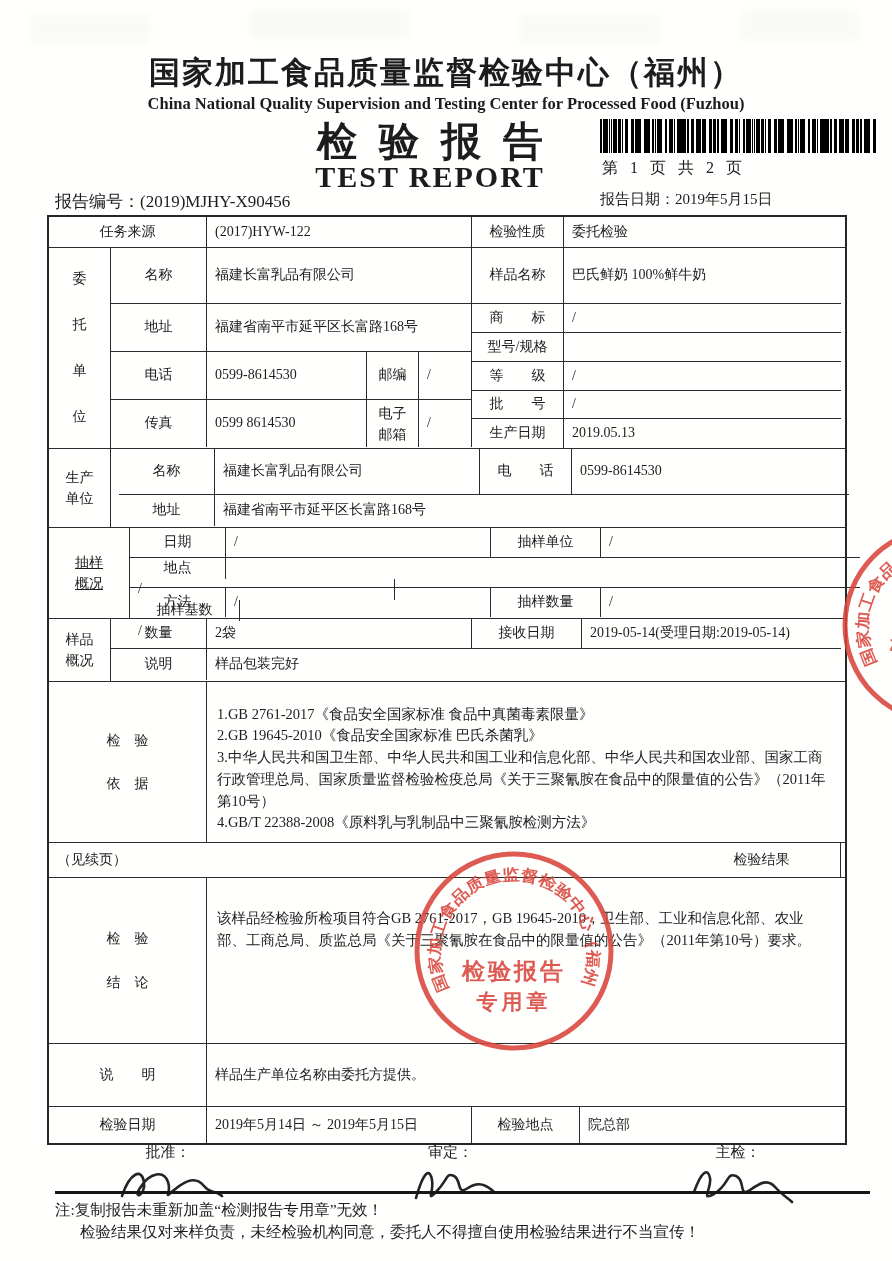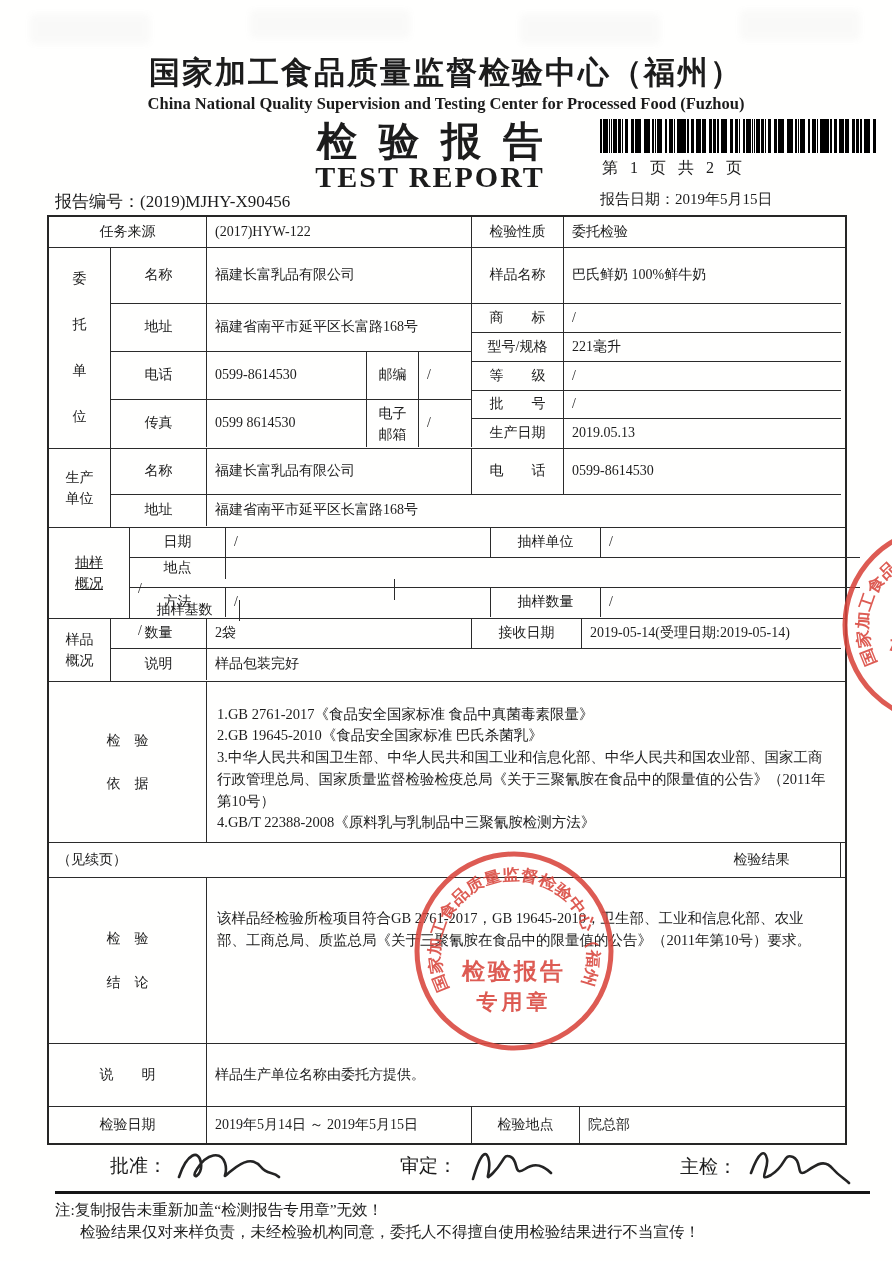--- a/index.html
+++ b/index.html
@@ -37,21 +37,21 @@
   .last{border-right:none;}
   .stack{display:flex;flex-direction:column;flex-shrink:0;box-sizing:border-box;}
   .row{display:flex;flex-shrink:0;border-bottom:1px solid #2b2b2b;box-sizing:border-box;}
   .stack .row:last-child{border-bottom:none;}
   .pl{white-space:pre-line;}
   .vgroup{line-height:46px;}
   .g2{line-height:1.5;}
   .wide{line-height:3.1;}
   .content{display:block;padding:8px 10px;font-size:14.5px;line-height:1.5;}
 
-  .sig{position:absolute;top:1143px;display:flex;align-items:center;font-size:19px;}
+  .sig{position:absolute;top:1143px;display:flex;align-items:center;font-size:15px;flex-direction:column;}
   .sig svg{margin-left:6px;}
   .rule{position:absolute;left:55px;top:1191px;width:815px;height:3px;background:#161616;}
   .note1{position:absolute;left:55px;top:1200px;font-size:15.5px;}
   .note2{position:absolute;left:80px;top:1222px;font-size:15.5px;}
 
   .stamp{position:absolute;opacity:.88;}
 </style>
 </head>
 <body>
 
@@ -112,38 +112,37 @@
         <div class="row" style="height:56px;">
           <div class="c lab" style="width:92px;">样品名称</div>
           <div class="c last" style="width:277px;">巴氏鲜奶 100%鲜牛奶</div>
         </div>
         <div class="row" style="height:29px;">
           <div class="c lab" style="width:92px;">商　　标</div>
           <div class="c last" style="width:277px;">/</div>
         </div>
         <div class="row" style="height:29px;">
           <div class="c lab" style="width:92px;">型号/规格</div>
-          <div class="c last" style="width:277px;">221毫升</div>
         </div>
         <div class="row" style="height:29px;">
           <div class="c lab" style="width:92px;">等　　级</div>
           <div class="c last" style="width:277px;">/</div>
         </div>
         <div class="row" style="height:28px;">
           <div class="c lab" style="width:92px;">批　　号</div>
           <div class="c last" style="width:277px;">/</div>
         </div>
         <div class="row" style="height:29px;">
           <div class="c lab" style="width:92px;">生产日期</div>
           <div class="c last" style="width:277px;">2019.05.13</div>
         </div>
       </div>
     </div>
 
-    <div class="band" style="height:78px;">
+    <div class="band" style="height:78px;gap:8px;">
       <div class="c lab pl g2" style="width:62px;">生产
 单位</div>
       <div class="stack" style="width:730px;">
         <div class="row" style="height:46px;">
           <div class="c lab" style="width:96px;">名称</div>
           <div class="c" style="width:265px;">福建长富乳品有限公司</div>
           <div class="c lab" style="width:92px;">电　　话</div>
           <div class="c last" style="width:277px;">0599-8614530</div>
         </div>
         <div class="row" style="height:31px;">

